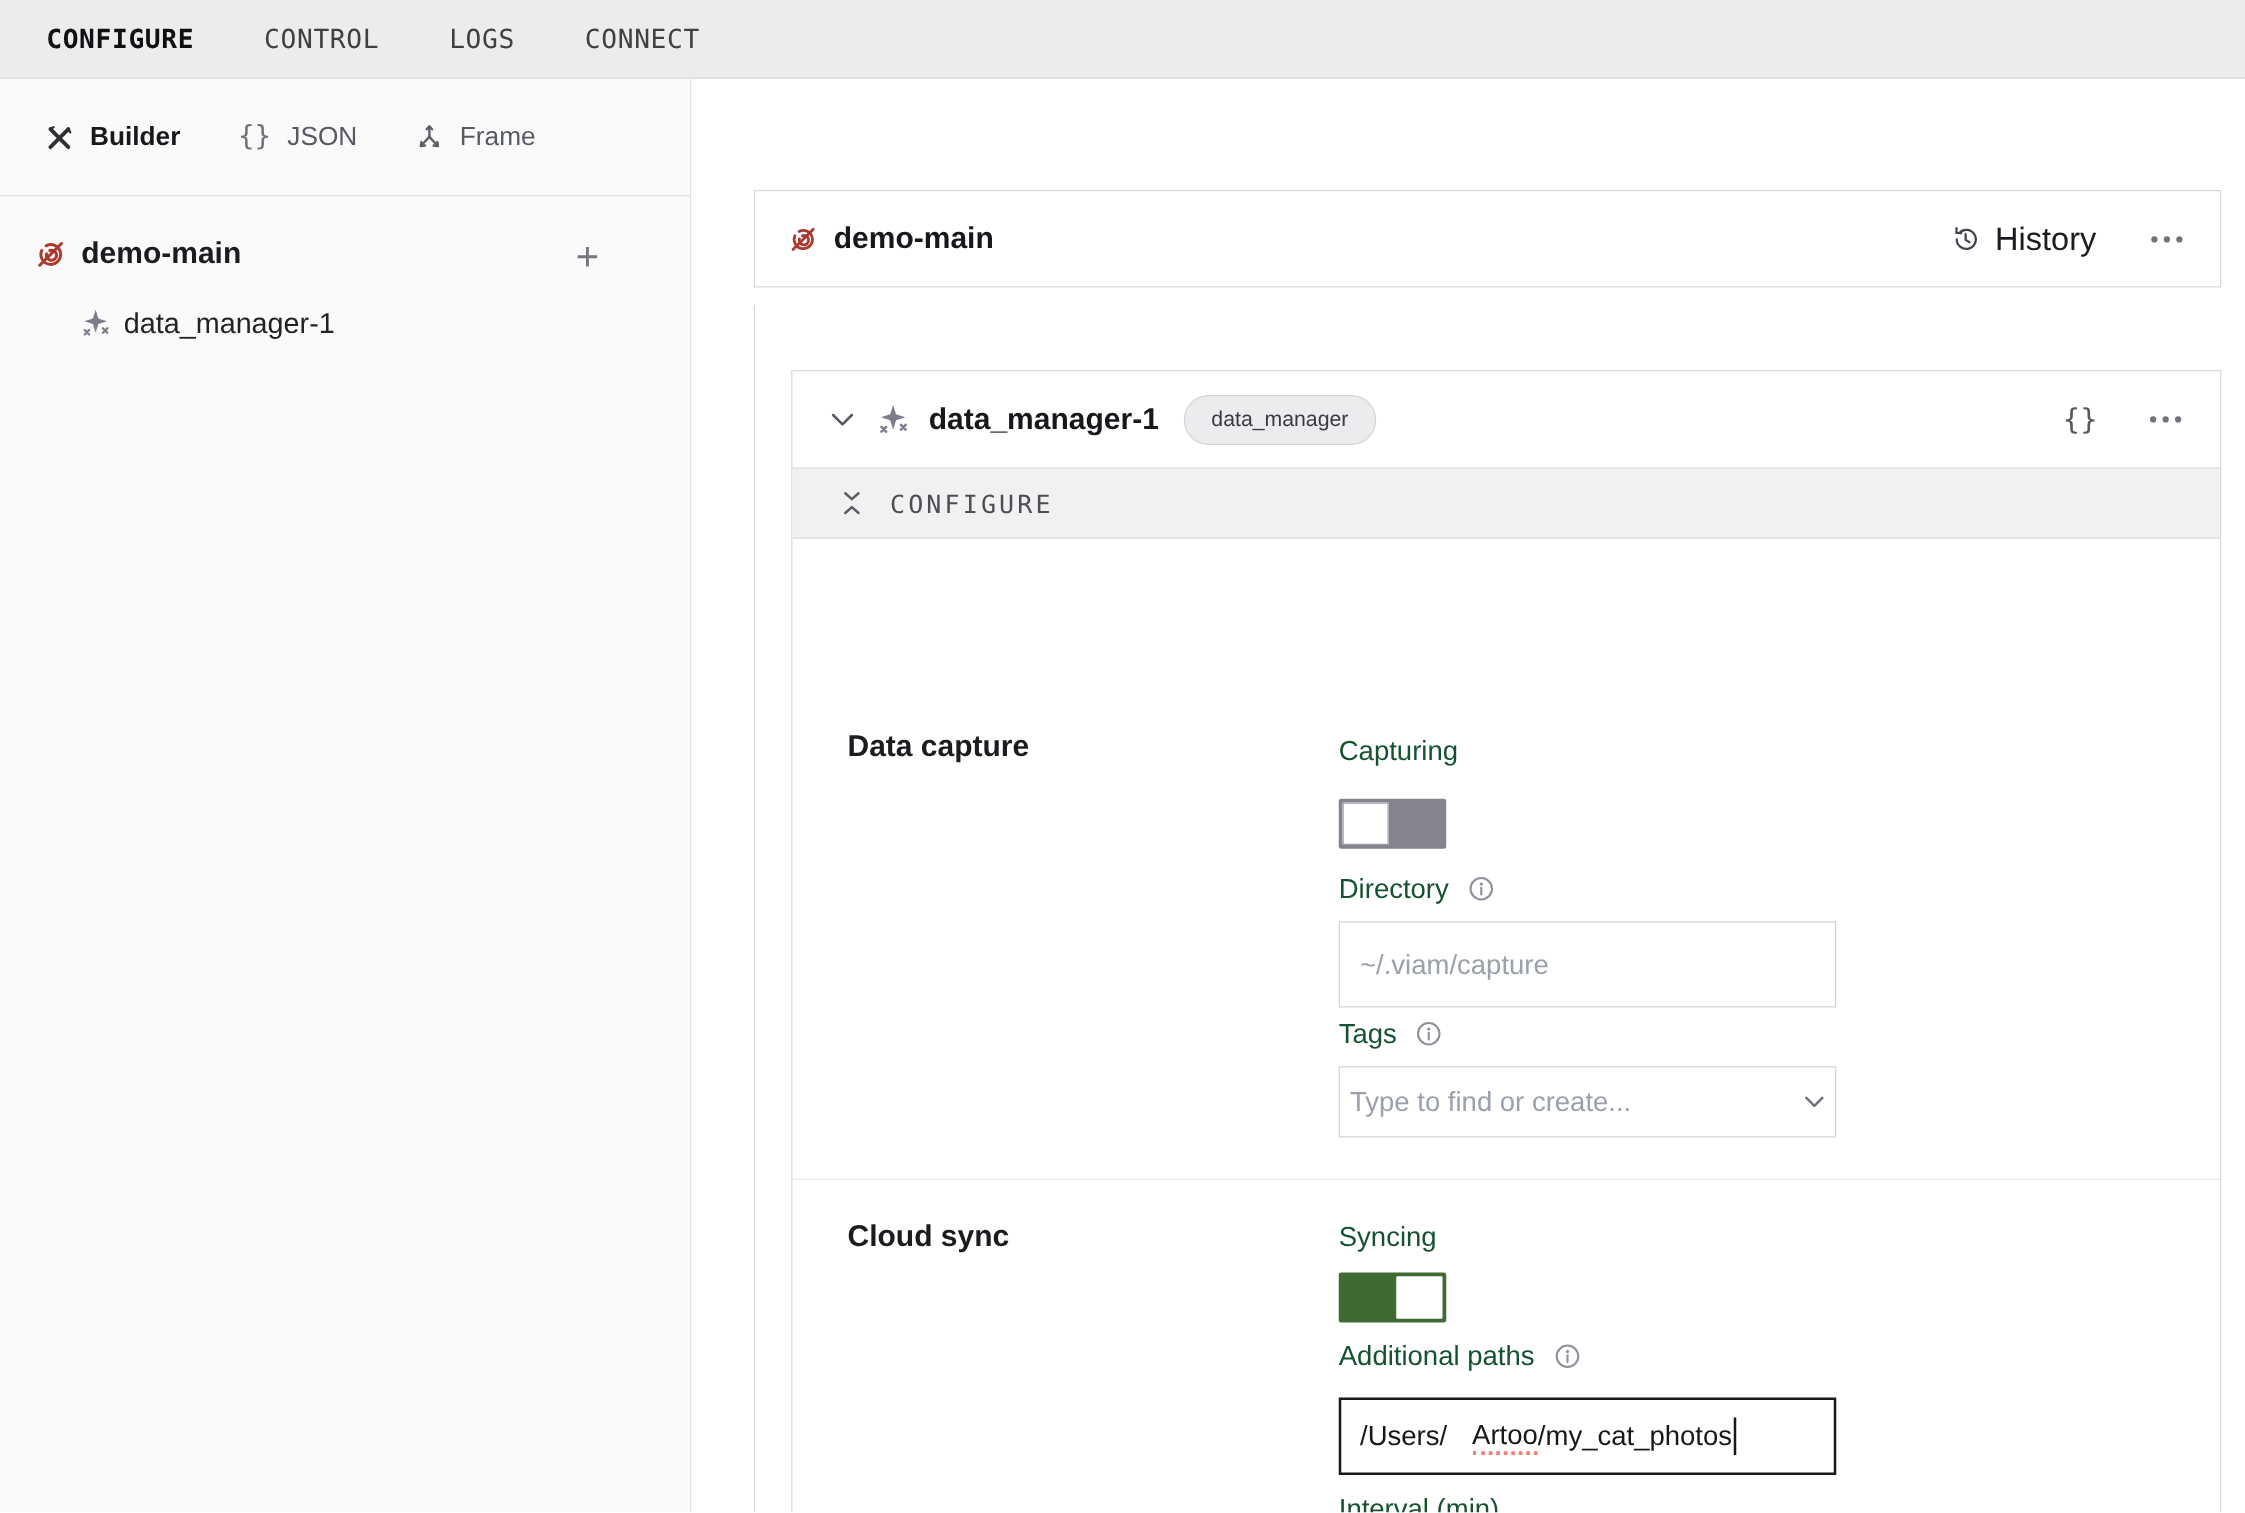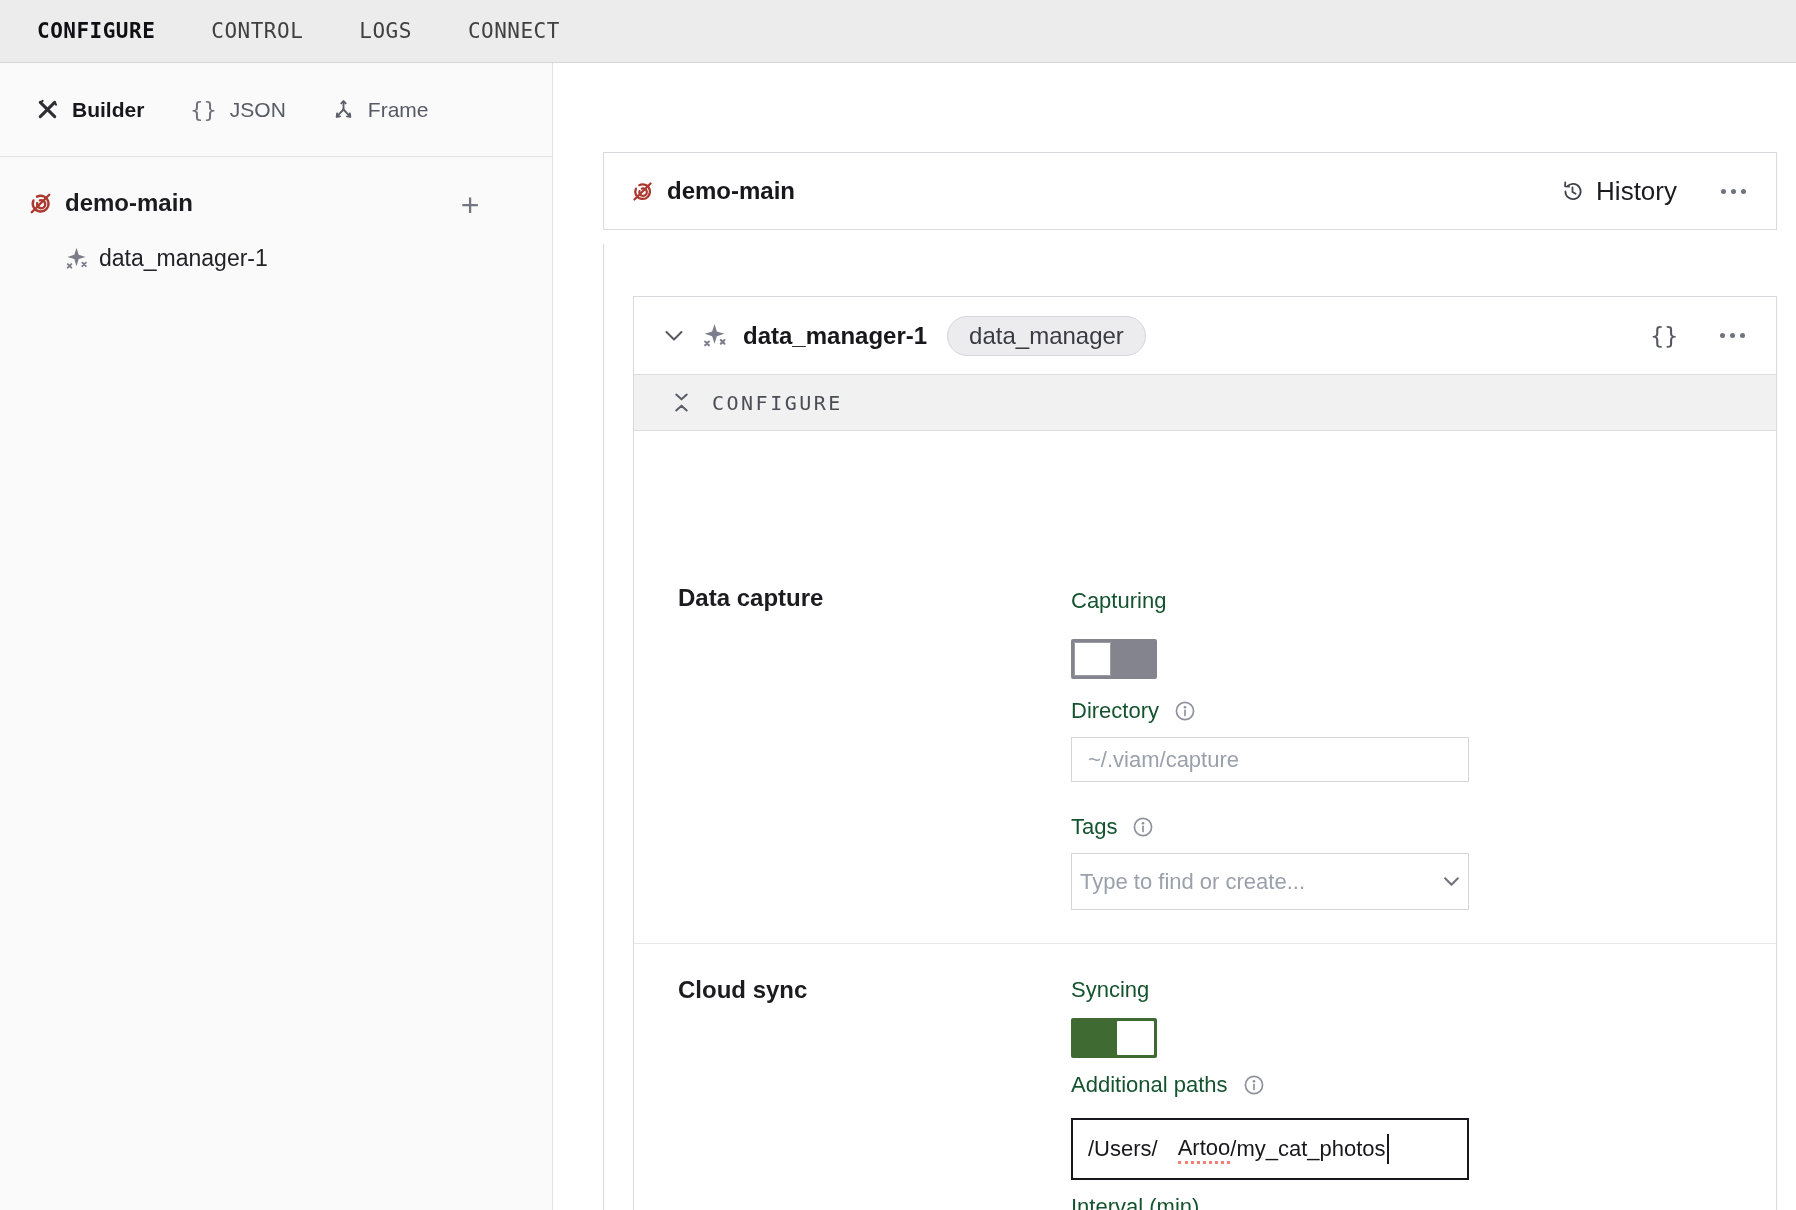--- a/index.html
+++ b/index.html
@@ -15,21 +15,21 @@
   .topnav .tab { color:#404040; cursor:pointer; letter-spacing:.5px; }
   .topnav .tab.active { color:#101014; font-weight:bold; }
 
   
   .sidebar { position:absolute; left:0; top:63px; width:553px; height:1147px;
              background:#fafafa; border-right:1px solid #e2e2e5; }
   .viewtabs { position:absolute; left:0; top:0; width:552px; height:94px;
               border-bottom:1px solid #e4e4e6; display:flex; align-items:center;
               padding-left:36px; gap:46px; }
   .viewtab { display:flex; align-items:center; gap:13px; font-size:21px; color:#565a64; cursor:pointer; }
-  .viewtab.active { color:#17171c; font-weight:bold; }
+  .viewtab.active { color:#17171c; font-weight:bold;align-items:flex-end; }
   .viewtab .braces { font-family:"DejaVu Sans Mono",monospace; font-size:22px; color:#6f727c; font-weight:normal; }
 
   .tree-row1 { position:absolute; left:0; top:117px; width:552px; height:46px;
                display:flex; align-items:center; padding-left:27px; gap:11px; }
   .tree-row1 .machine-name { font-size:24px; font-weight:bold; color:#1b1b20; }
   .add-part { position:absolute; right:62px; top:122px; width:40px; height:40px;
               display:flex; align-items:center; justify-content:center;
               font-size:32px; font-weight:300; color:#74777f; cursor:pointer; line-height:1; }
   .tree-row2 { position:absolute; left:0; top:172px; width:552px; height:46px;
                display:flex; align-items:center; padding-left:63px; gap:9px; cursor:pointer; }
@@ -48,36 +48,36 @@
   .machine-card .dots { margin-left:38px; }
 
   .group-rail { position:absolute; left:603px; top:244px; width:1px; height:966px; background:#d9d9dd; }
 
   .component-card { position:absolute; left:633px; top:296px; width:1144px; height:914px;
                     background:#ffffff; border:1px solid #d9d9dd; border-bottom:none; }
   .comp-header { height:77px; display:flex; align-items:center; padding:0 25px 0 30px; }
   .comp-header .comp-title { font-size:24px; font-weight:bold; color:#17171c; margin-left:14px; }
   .type-pill { margin-left:20px; background:#ececee; border:1px solid #d6d6da; border-radius:999px;
                height:40px; display:flex; align-items:center; padding:0 21px;
-               font-size:24px; color:#3a3a42; }
+               font-size:17px; color:#3a3a42; }
   .comp-header .spacer { flex:1; }
   .comp-json-icon { font-family:"DejaVu Sans Mono",monospace; font-size:23px; color:#55585f; cursor:pointer; }
   .comp-header .dots { margin-left:36px; }
 
   .configure-bar { height:57px; background:#f1f1f2; border-top:1px solid #dddde0; border-bottom:1px solid #dddde0;
                    display:flex; align-items:center; padding-left:39px; gap:22px; cursor:pointer; }
   .configure-bar .bar-label { font-family:"DejaVu Sans Mono","Liberation Mono",monospace;
                               font-size:20px; letter-spacing:2.5px; color:#4b4e55; }
 
   .section { position:relative; }
   .section-divider { position:absolute; left:0; width:1142px; height:1px; background:#e7e7e9; }
   .sec-heading { position:absolute; left:44px; font-size:24px; font-weight:bold; color:#1b1b20; }
   .field-label { position:absolute; left:437px; display:inline-flex; align-items:center; gap:15px;
                  font-size:22px; color:#14532d; }
-  .tinput { position:absolute; left:437px; width:398px; height:45px; border:1px solid #d4d4d9;
+  .tinput { position:absolute; left:437px; width:398px; height:69px; border:1px solid #d4d4d9;
             background:#fff; font-family:"Liberation Sans",sans-serif; font-size:22px; color:#1b1b20;
             padding:0 16px; outline:none; }
   .tinput::placeholder { color:#9aa0ac; opacity:1; }
 
   .toggle { position:absolute; left:437px; width:86px; height:40px; border-radius:2px; cursor:pointer; }
   .toggle .knob { position:absolute; top:3px; width:37px; height:34px; background:#ffffff; border-radius:1px; }
   .toggle.off { background:#84848e; }
   .toggle.off .knob { left:3px; box-shadow:inset 0 0 0 1px #9a9aa3; }
   .toggle.on { background:#3f6b33; }
   .toggle.on .knob { right:3px; }

